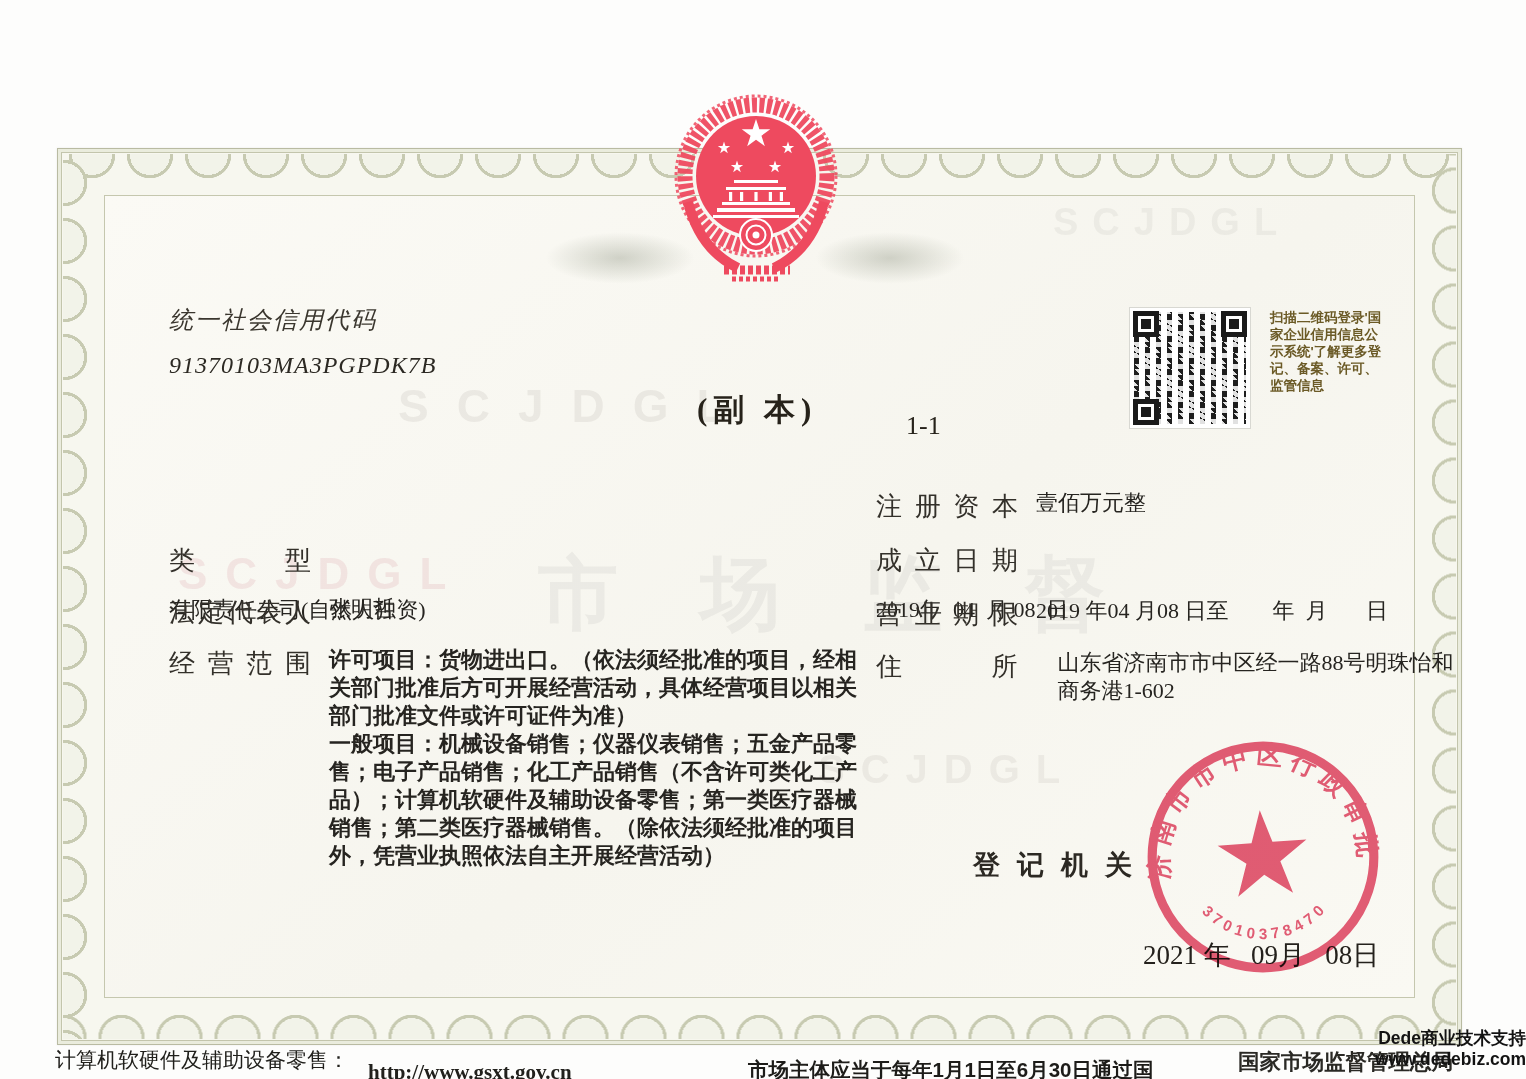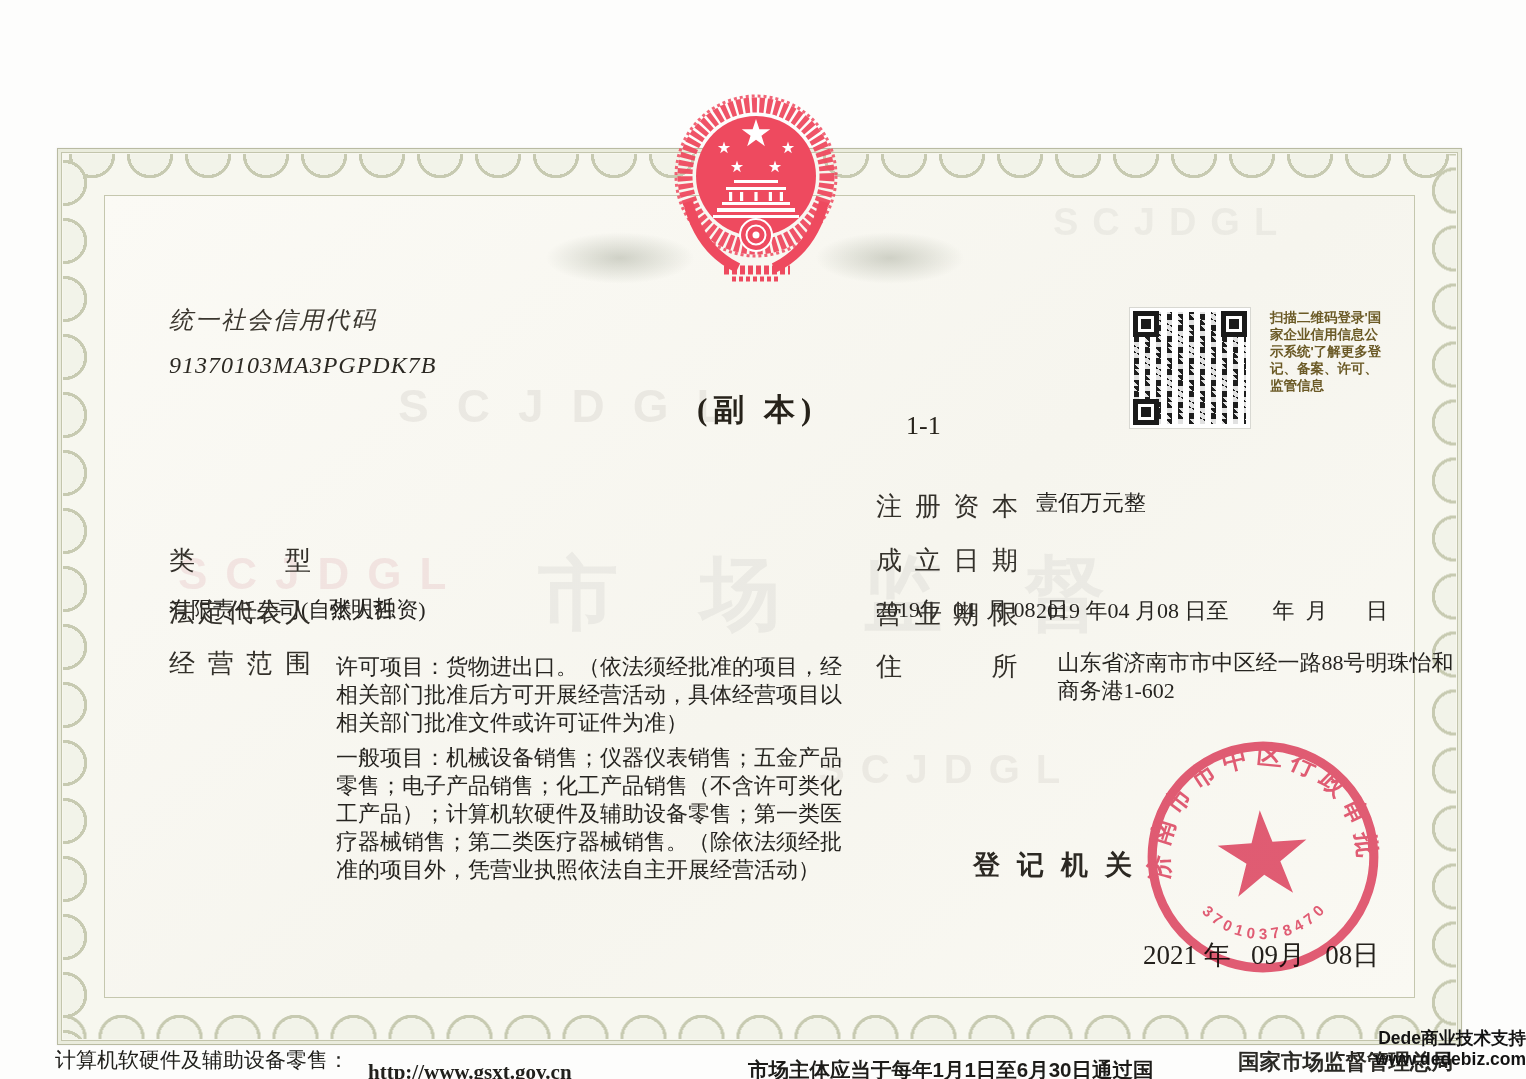--- a/index.html
+++ b/index.html
@@ -71,21 +71,21 @@
   
   .flabel {
     display:inline-block; width:142px; font-size:26px; color:#33302a;
     text-align:justify; text-align-last:justify; text-justify:inter-character;
     vertical-align:top;
   }
   .fvalue { font-size:22px; color:#262420; line-height:28px; }
   .pre { white-space:pre-wrap; }
   .row { position:absolute; }
   .lv  { display:flex; gap:18px; align-items:flex-start; }
-  .scope p { margin:7px; }
+  .scope p { margin:0;font-weight:bold; }
   
   .reg-label {
     position:absolute; left:915px; top:698px; font-size:27px; letter-spacing:17px;
     color:#2c2923; font-weight:bold; z-index:3;
   }
   .issue-date { position:absolute; left:1085px; top:788px; font-size:27px; color:#24211c; z-index:3; }
   .seal { position:absolute; left:1083px; top:586px; width:244px; height:244px; z-index:6;
           opacity:.92; mix-blend-mode:multiply; transform:rotate(-4deg); }
   
   .emblem { position:absolute; left:672px; top:84px; width:168px; height:202px; z-index:7; }

